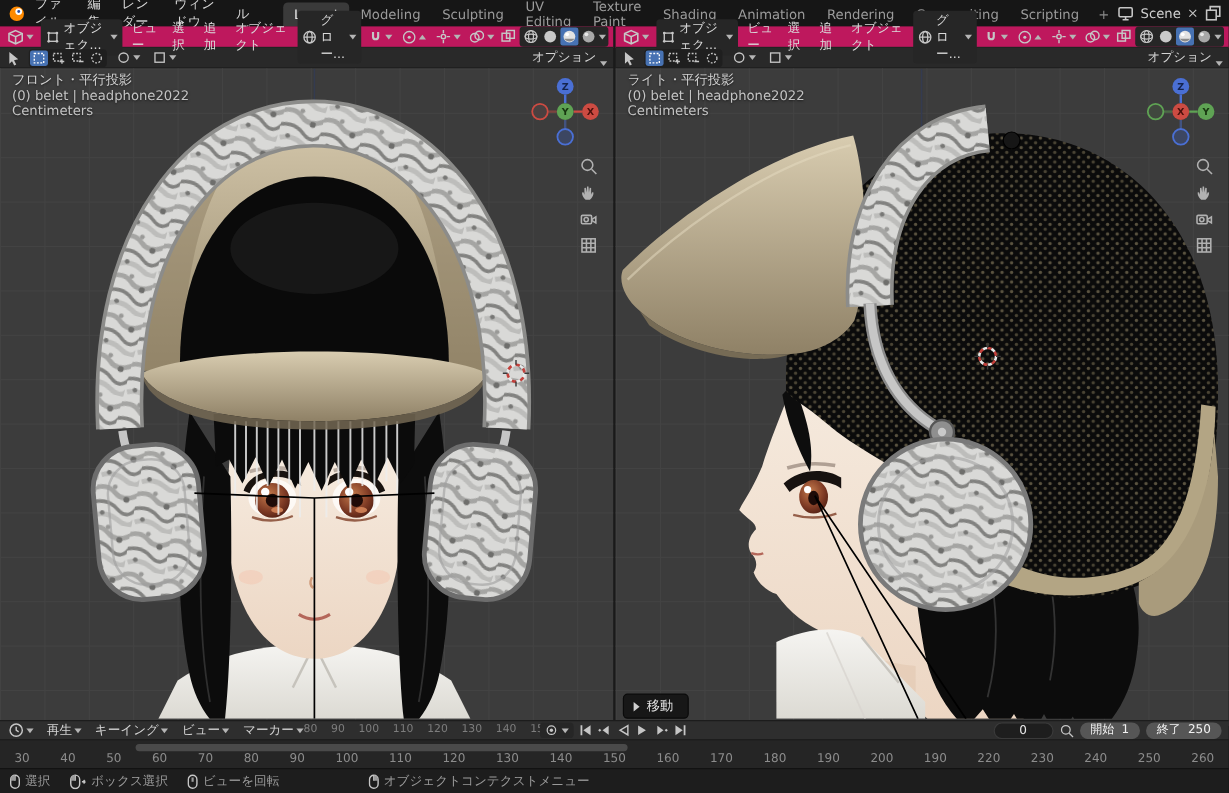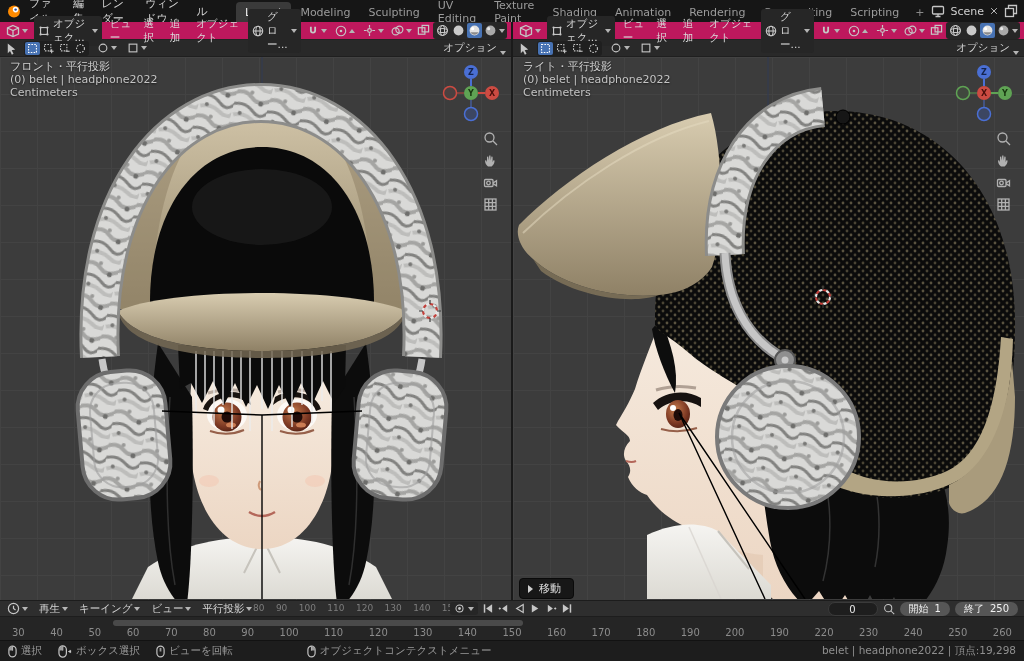--- a/index.html
+++ b/index.html
@@ -754,21 +754,21 @@
     </span>
     <span class="icgrp">
       <span>キーイング</span>
         <span class="crt"></span>
     </span>
     <span class="icgrp">
       <span>ビュー</span>
         <span class="crt"></span>
     </span>
     <span class="icgrp">
-      <span>平行投影</span>
+      <span>マーカー</span>
         <span class="crt"></span>
     </span>
 
     <span class="tl-mini-ruler">
         <span>80</span>
         <span>90</span>
         <span>100</span>
         <span>110</span>
         <span>120</span>
         <span>130</span>
@@ -905,16 +905,15 @@
     <span class="sb-item gap-big">
       <span class="icn">
         <svg width="9" height="13" viewBox="0 0 10 14">
             <rect x="1" y="1" width="8" height="12" rx="4"></rect>
             <path d="M5 1v5"></path>
             <path d="M5 1a4 4 0 0 1 4 4v1H5z" fill="#9a9a9a" stroke="none"></path>
           </svg>
       </span>
       <span>オブジェクトコンテクストメニュー</span>
     </span>
-    <span class="sb-right">belet | headphone2022 | 頂点:19,298</span>
   </div>
 
 </div>
 
 </body></html>

